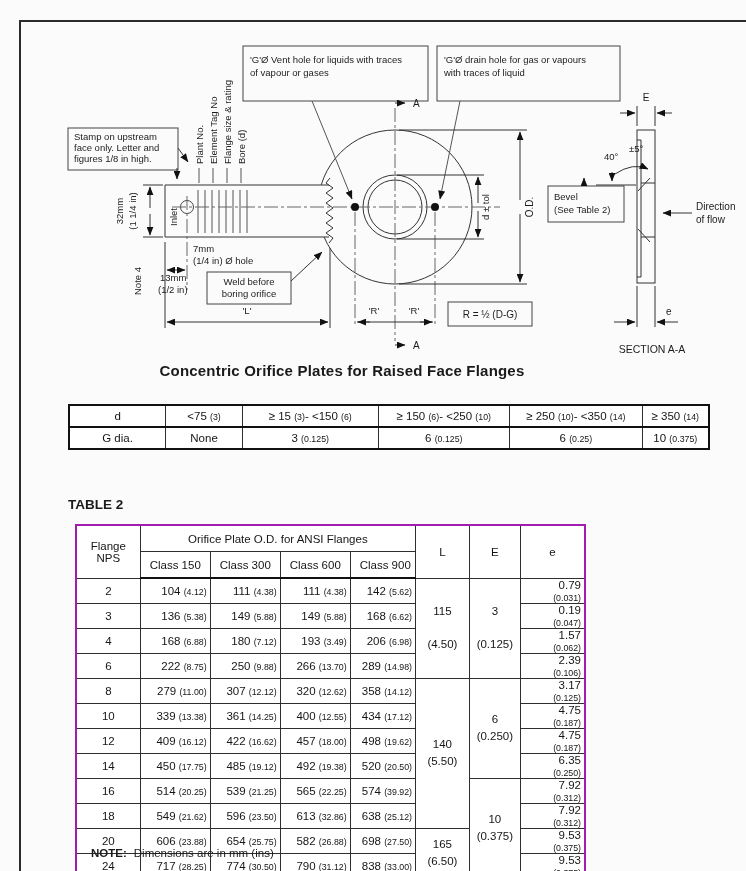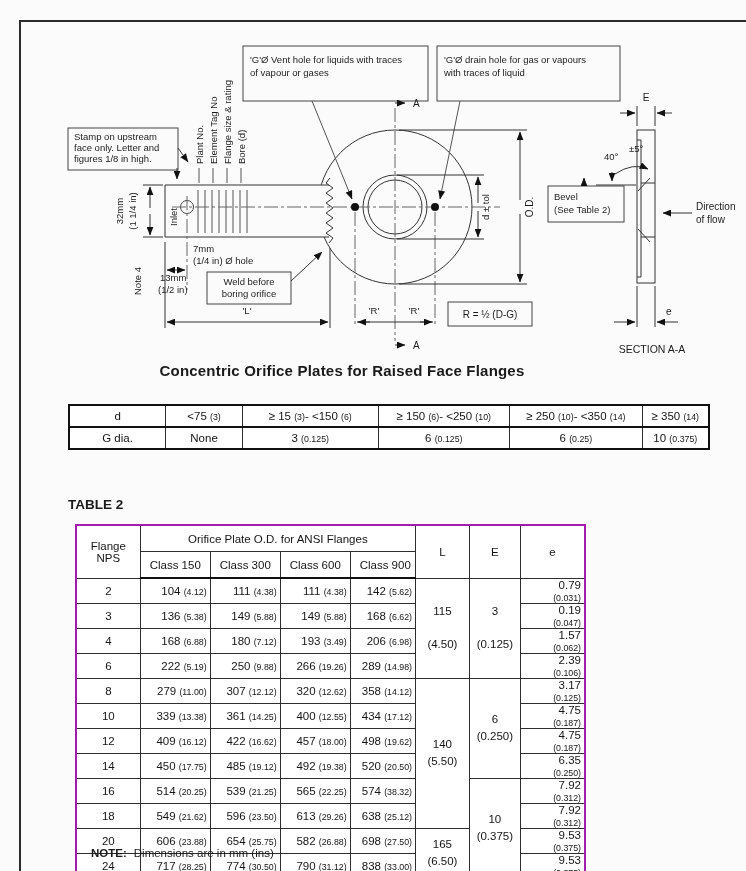--- a/index.html
+++ b/index.html
@@ -331,23 +331,23 @@
       <tr>
         <td class="nps">4</td>
         <td class="val">168 <span class="sm">(6.88)</span></td>
         <td class="val">180 <span class="sm">(7.12)</span></td>
         <td class="val">193 <span class="sm">(3.49)</span></td>
         <td class="val">206 <span class="sm">(6.98)</span></td>
         <td class="val">1.57 <span class="sm">(0.062)</span></td>
       </tr>
       <tr>
         <td class="nps">6</td>
-        <td class="val">222 <span class="sm">(5.19)</span></td>
+        <td class="val">222 <span class="sm">(8.75)</span></td>
         <td class="val">250 <span class="sm">(9.88)</span></td>
-        <td class="val">266 <span class="sm">(19.26)</span></td>
+        <td class="val">266 <span class="sm">(13.70)</span></td>
         <td class="val">289 <span class="sm">(14.98)</span></td>
         <td class="val">2.39 <span class="sm">(0.106)</span></td>
       </tr>
       <tr>
         <td class="nps">8</td>
         <td class="val">279 <span class="sm">(11.00)</span></td>
         <td class="val">307 <span class="sm">(12.12)</span></td>
         <td class="val">320 <span class="sm">(12.62)</span></td>
         <td class="val">358 <span class="sm">(14.12)</span></td>
         <td class="spanc" rowspan="6">140<br>(5.50)</td>
@@ -376,29 +376,29 @@
         <td class="val">485 <span class="sm">(19.12)</span></td>
         <td class="val">492 <span class="sm">(19.38)</span></td>
         <td class="val">520 <span class="sm">(20.50)</span></td>
         <td class="val">6.35 <span class="sm">(0.250)</span></td>
       </tr>
       <tr>
         <td class="nps">16</td>
         <td class="val">514 <span class="sm">(20.25)</span></td>
         <td class="val">539 <span class="sm">(21.25)</span></td>
         <td class="val">565 <span class="sm">(22.25)</span></td>
-        <td class="val">574 <span class="sm">(38.32)</span></td>
+        <td class="val">574 <span class="sm">(39.92)</span></td>
         <td class="spanc" rowspan="4">10<br>(0.375)</td>
         <td class="val">7.92 <span class="sm">(0.312)</span></td>
       </tr>
       <tr>
         <td class="nps">18</td>
         <td class="val">549 <span class="sm">(21.62)</span></td>
         <td class="val">596 <span class="sm">(23.50)</span></td>
-        <td class="val">613 <span class="sm">(29.26)</span></td>
+        <td class="val">613 <span class="sm">(32.86)</span></td>
         <td class="val">638 <span class="sm">(25.12)</span></td>
         <td class="val">7.92 <span class="sm">(0.312)</span></td>
       </tr>
       <tr>
         <td class="nps">20</td>
         <td class="val">606 <span class="sm">(23.88)</span></td>
         <td class="val">654 <span class="sm">(25.75)</span></td>
         <td class="val">582 <span class="sm">(26.88)</span></td>
         <td class="val">698 <span class="sm">(27.50)</span></td>
         <td class="spanc" rowspan="2">165<br>(6.50)</td>

